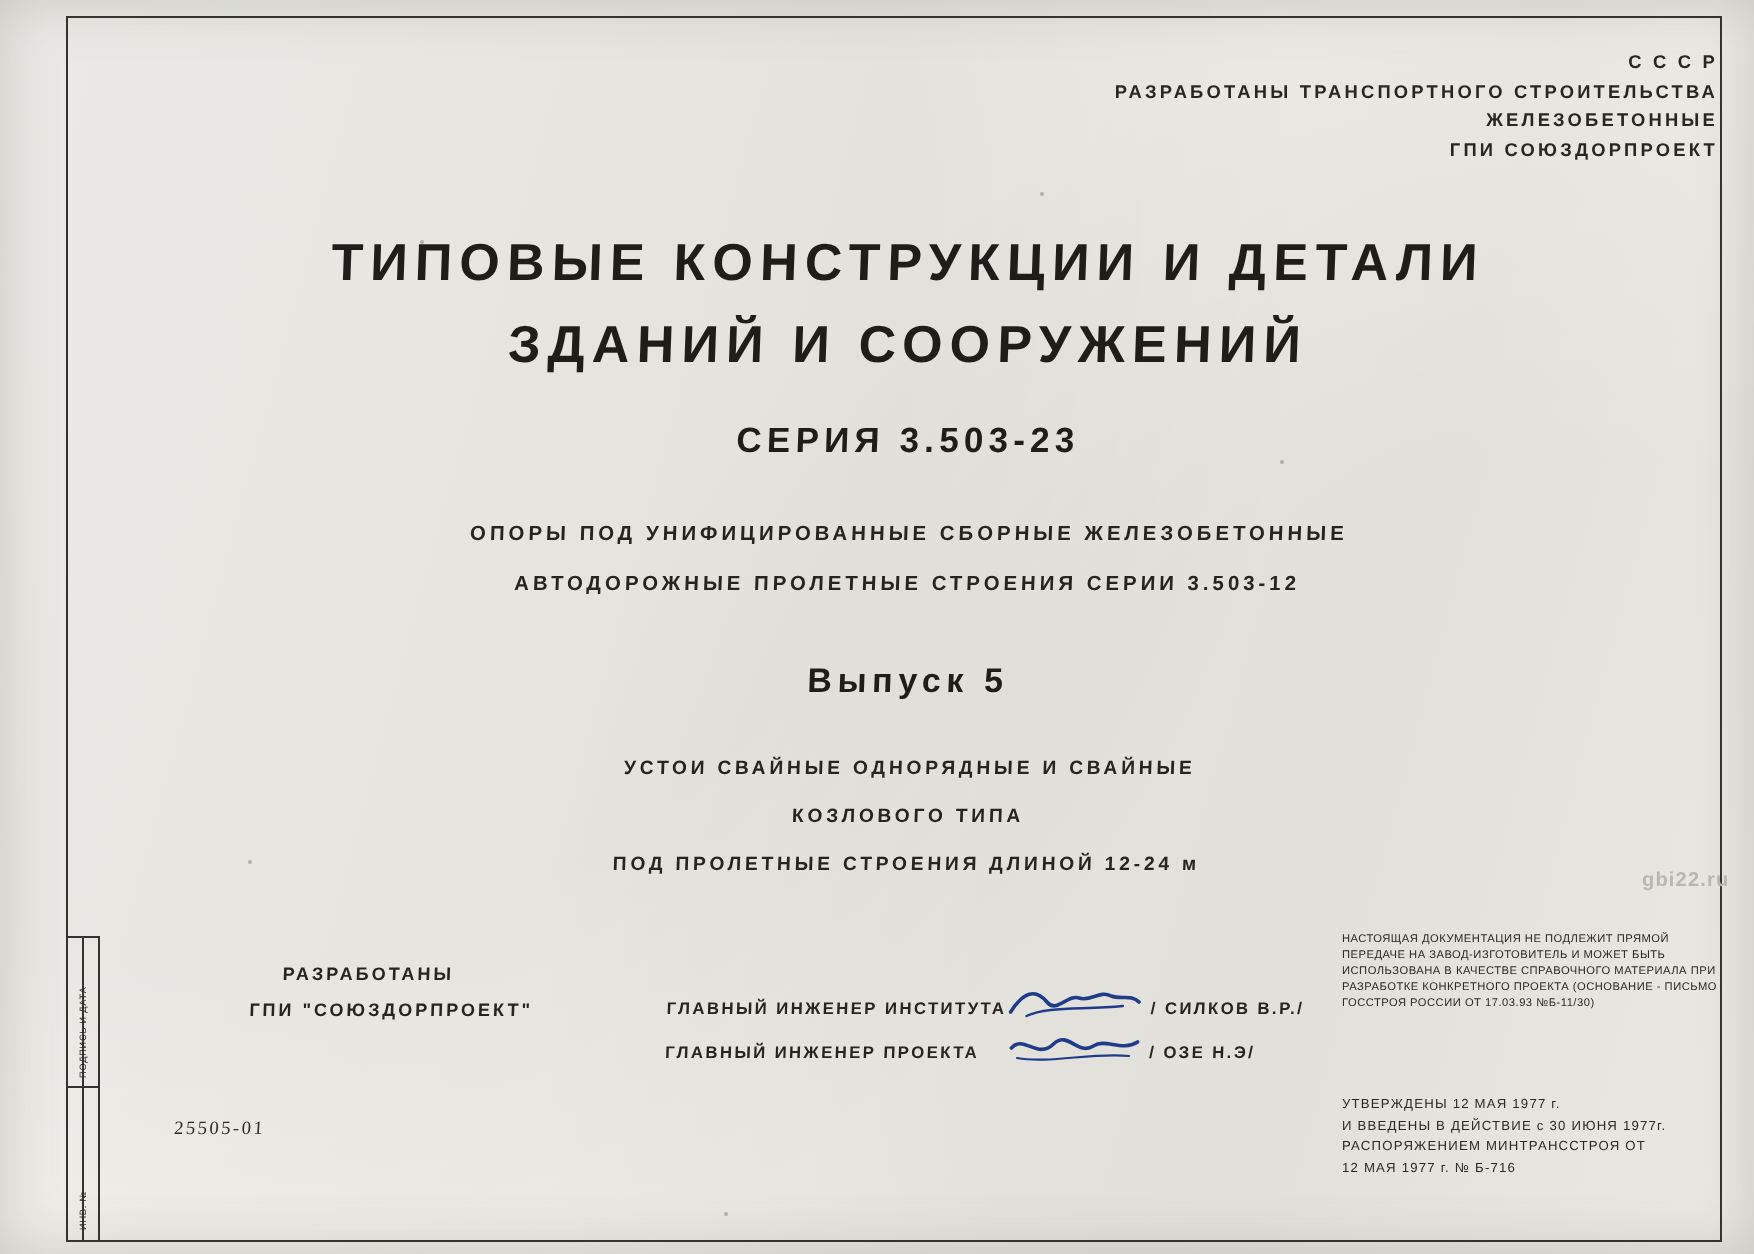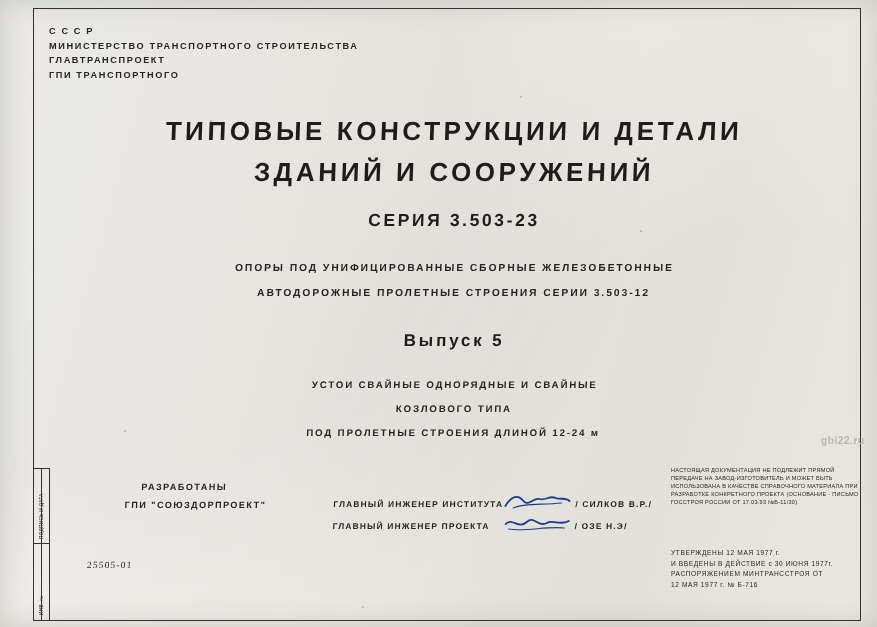--- a/index.html
+++ b/index.html
@@ -92,21 +92,21 @@
   
   .content {
     position: absolute;
     left: 49px;
     top: 8px;
     width: 810px;
     height: 611px;
     color: #25231f;
   }
   .hdr {
-    text-align: left;
+    text-align: right;
     font-size: 9.2px;
     letter-spacing: 1.6px;
     line-height: 14.5px;
     color: #28261f;
     margin-top: 16px;
     font-family: "Liberation Sans", sans-serif;
     font-weight: 600;
   }
   .hdr div { white-space: nowrap; }
   .title1 {
@@ -277,23 +277,23 @@
       <div class="divider d1"></div>
       <span class="vtext vt1">ПОДПИСЬ И ДАТА</span>
       <span class="vtext vt2">ИНВ. №</span>
     </div>
   </div>
 
   <div class="content">
 
     <div class="hdr">
       <div>С С С Р</div>
-      <div>МИНИСТЕРСТВО  ТРАНСПОРТНОГО  СТРОИТЕЛЬСТВА</div>
-      <div>ГЛАВТРАНСПРОЕКТ</div>
-      <div>ГПИ  ТРАНСПОРТНОГО</div>
+      <div>РАЗРАБОТАНЫ  ТРАНСПОРТНОГО  СТРОИТЕЛЬСТВА</div>
+      <div>ЖЕЛЕЗОБЕТОННЫЕ</div>
+      <div>ГПИ  СОЮЗДОРПРОЕКТ</div>
     </div>
 
     <div class="title1">ТИПОВЫЕ КОНСТРУКЦИИ И ДЕТАЛИ</div>
     <div class="title2">ЗДАНИЙ  И  СООРУЖЕНИЙ</div>
 
     <div class="series">СЕРИЯ  3.503-23</div>
 
     <div class="subtitle">
       <div>ОПОРЫ  ПОД  УНИФИЦИРОВАННЫЕ  СБОРНЫЕ  ЖЕЛЕЗОБЕТОННЫЕ</div>
       <div>АВТОДОРОЖНЫЕ  ПРОЛЕТНЫЕ  СТРОЕНИЯ  СЕРИИ   3.503-12</div>

